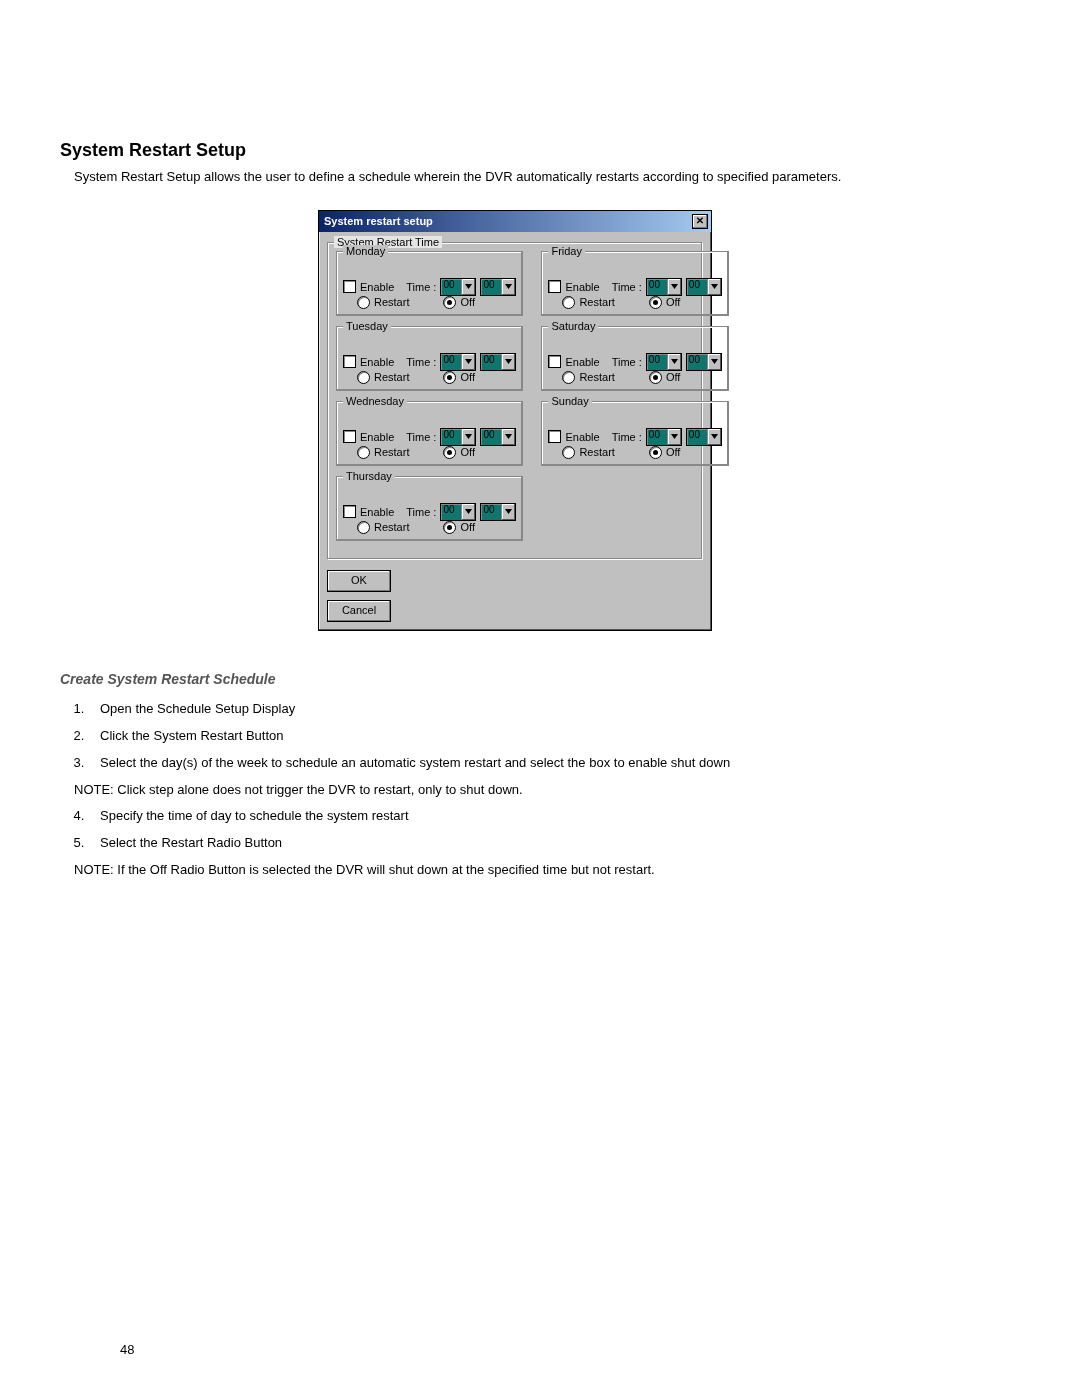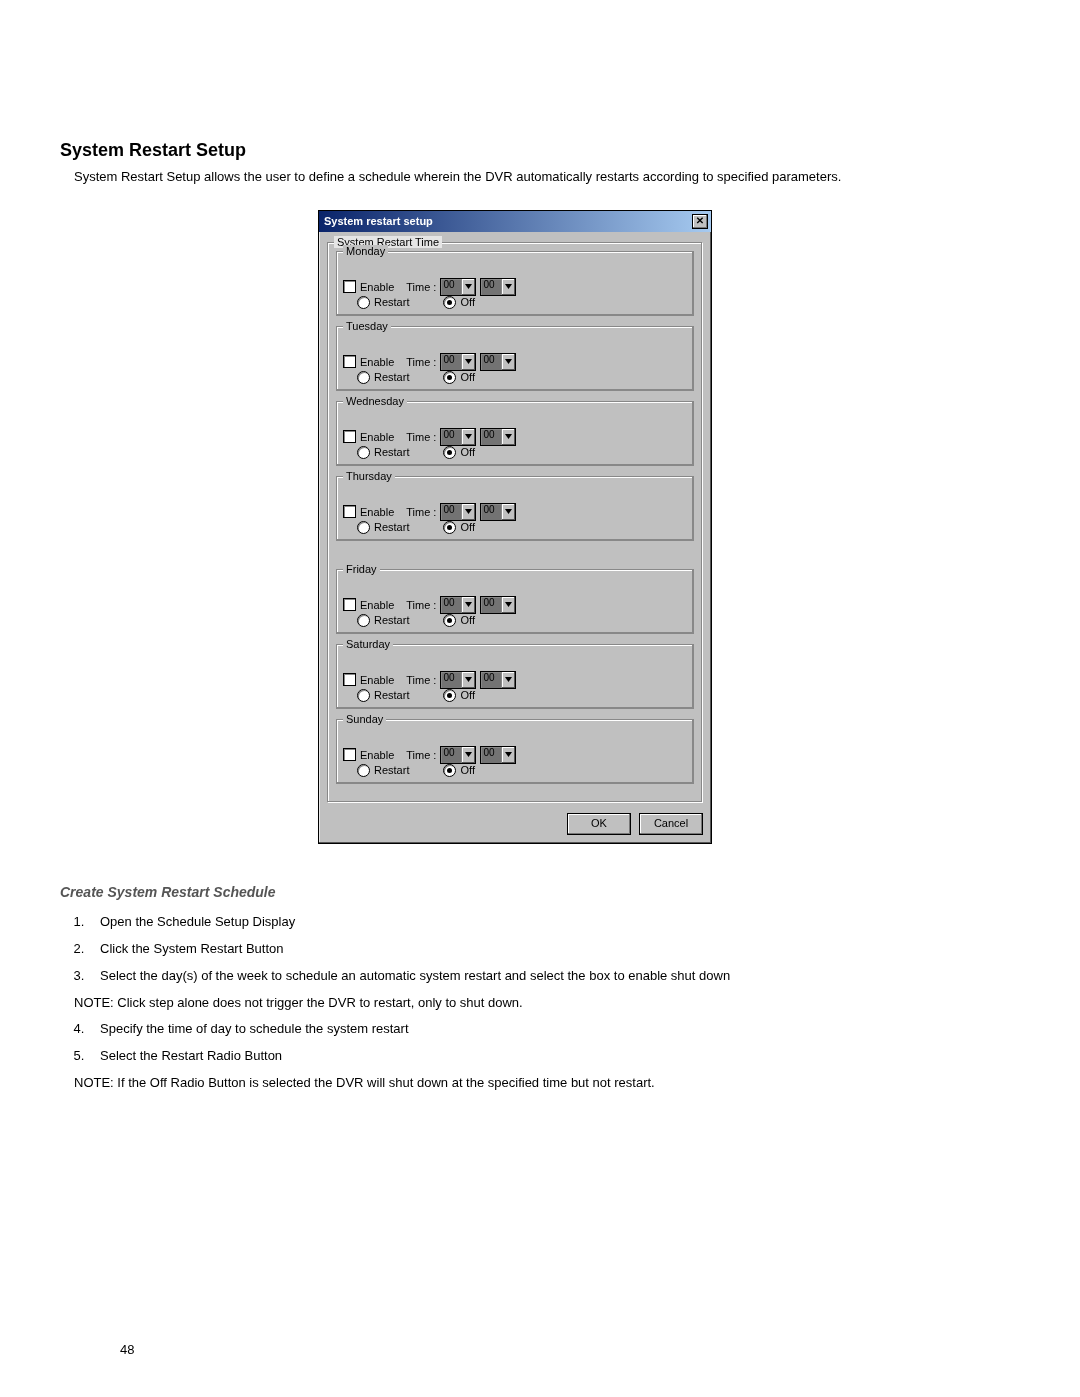--- a/index.html
+++ b/index.html
@@ -81,21 +81,20 @@
     position: absolute;
     top: -7px;
     left: 6px;
     background: #e5e5e5;
     padding: 0 3px;
     font-size: 11px;
   }
   .columns {
     display: flex;
     gap: 18px;
-    flex-direction: column;
   }
   .col { flex: 1; }
   .day-group {
     border: 1px solid #888;
     box-shadow: inset -1px -1px 0 #888, inset 1px 1px 0 #fff;
     padding: 6px 6px 6px 6px;
     margin-bottom: 10px;
     position: relative;
   }
   .day-legend {
@@ -147,43 +146,44 @@
     background: #000;
     border-radius: 50%;
     display: block;
   }
   .combo {
     display: inline-flex;
     align-items: stretch;
     height: 16px;
     border: 1px solid #000;
     box-shadow: inset 1px 1px 0 #888;
-    background: #737373;
+    background: #0f766e;
   }
   .combo .val {
     width: 16px;
     font-size: 10px;
     padding: 1px 2px 0 2px;
     line-height: 1;
   }
   .combo .dd {
     width: 13px;
     background: #c0c0c0;
     border-left: 1px solid #888;
     box-shadow: inset -1px -1px 0 #555, inset 1px 1px 0 #fff;
     display: flex;
     align-items: center;
     justify-content: center;
   }
   .combo .dd svg { width:7px; height:5px; }
   .btn-row {
     display: flex;
-    justify-content: flex-end;
+    justify-content: center;
     gap: 8px;
     margin-top: 10px;
+    flex-direction: column;
   }
   .btn {
     width: 62px;
     height: 20px;
     background: #c0c0c0;
     border: 1px solid #000;
     box-shadow: inset -1px -1px 0 #777, inset 1px 1px 0 #fff;
     font-size: 11px;
     text-align: center;
     line-height: 18px;

